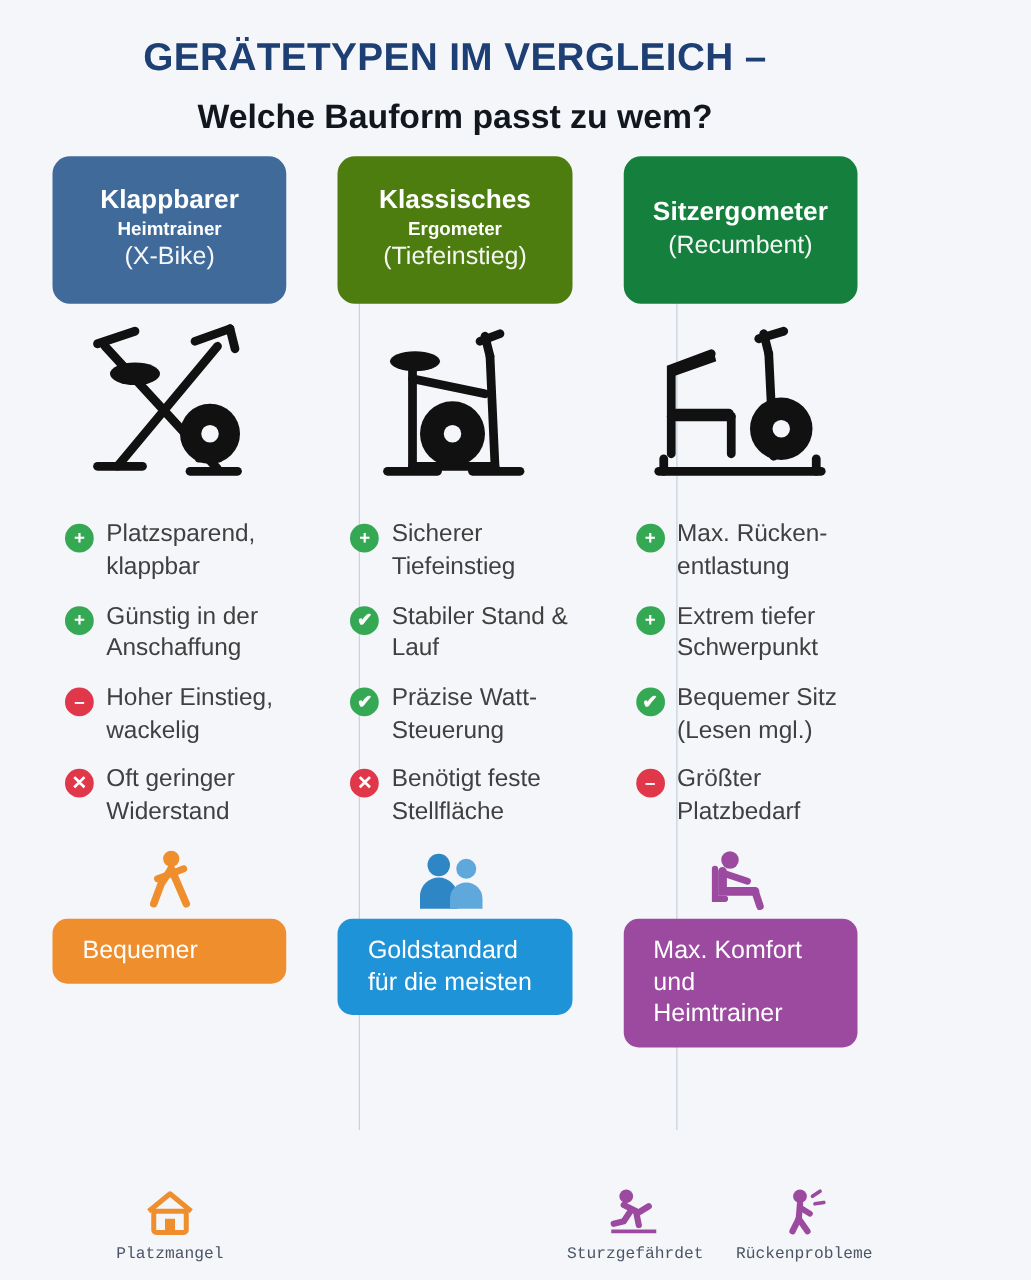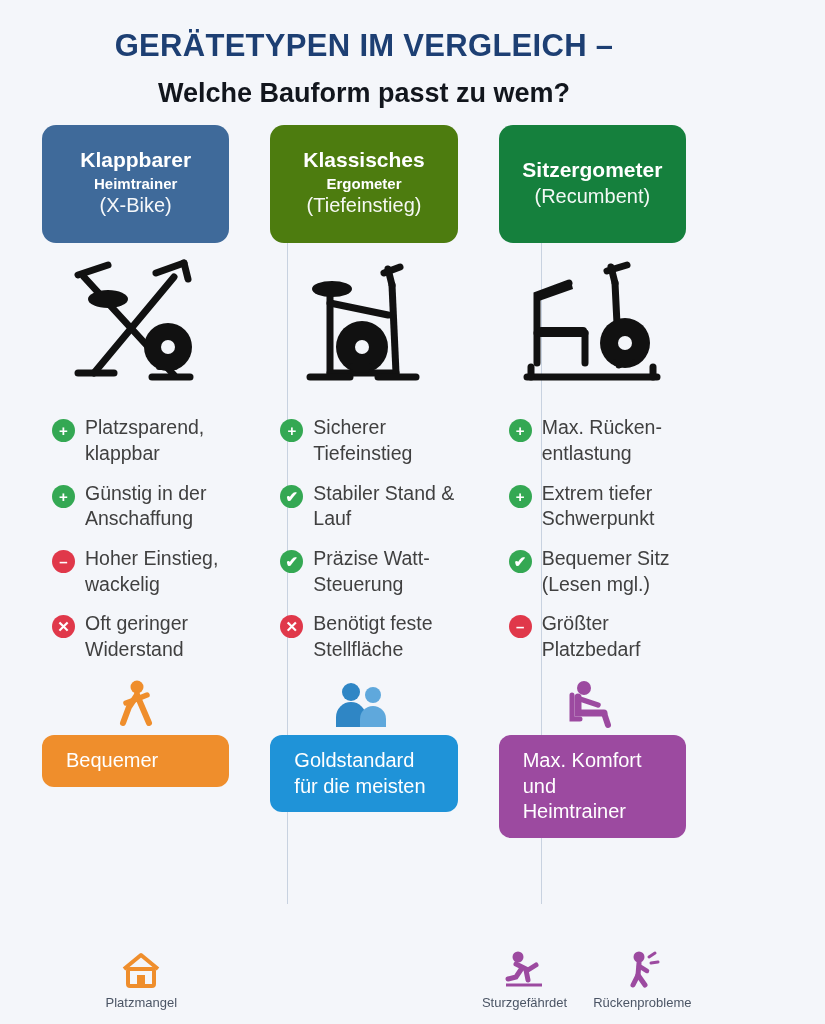--- a/index.html
+++ b/index.html
@@ -137,20 +137,21 @@
     margin-top: 4px;
   }
 
   
   .footer {
     position: absolute;
     left: 30px;
     right: 30px;
     bottom: 14px;
     display: flex;
+    font-family: Liberation Mono, monospace;
   }
   .foot-col {
     flex: 1 1 33.33%;
     display: flex;
     justify-content: center;
     gap: 26px;
   }
   .foot-item {
     display: flex;
     flex-direction: column;

